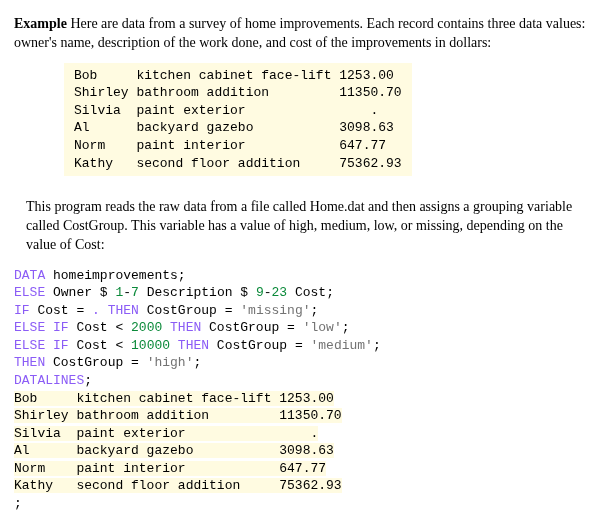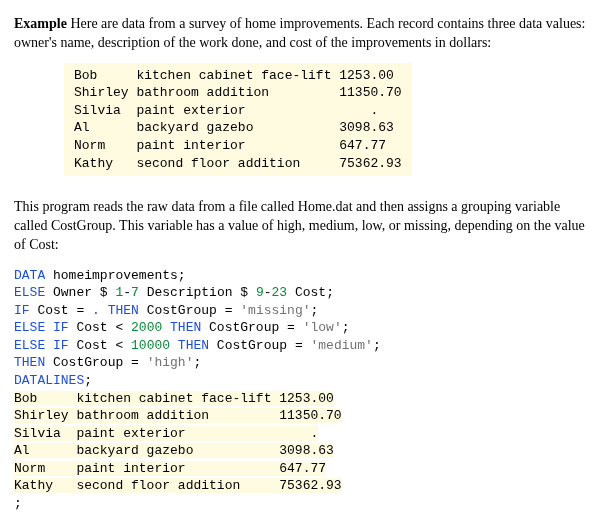--- a/index.html
+++ b/index.html
@@ -28,27 +28,27 @@
     display: inline-block;
     padding: 4px 10px;
   }
   .mono, .data-block, .code-block {
     font-family: Consolas, "Courier New", monospace;
     font-size: 13px;
     line-height: 1.35;
     white-space: pre;
   }
   .body-para {
-    margin: 12px 0;
+    margin: 12px 12px;
     font-family: Liberation Serif, serif;
   }
   .code-block {
     margin: 8px 0 12px 0;
   }
-  .kw  { color: #1d4ed8; }
+  .kw  { color: #8b5cf6; }
   .str { color: #737373; }
   .num { color: #0b8a3a; }
   .hl  {
     background: #fffbe1;
     color: #000;
   }
 </style>
 </head>
 <body>
 

